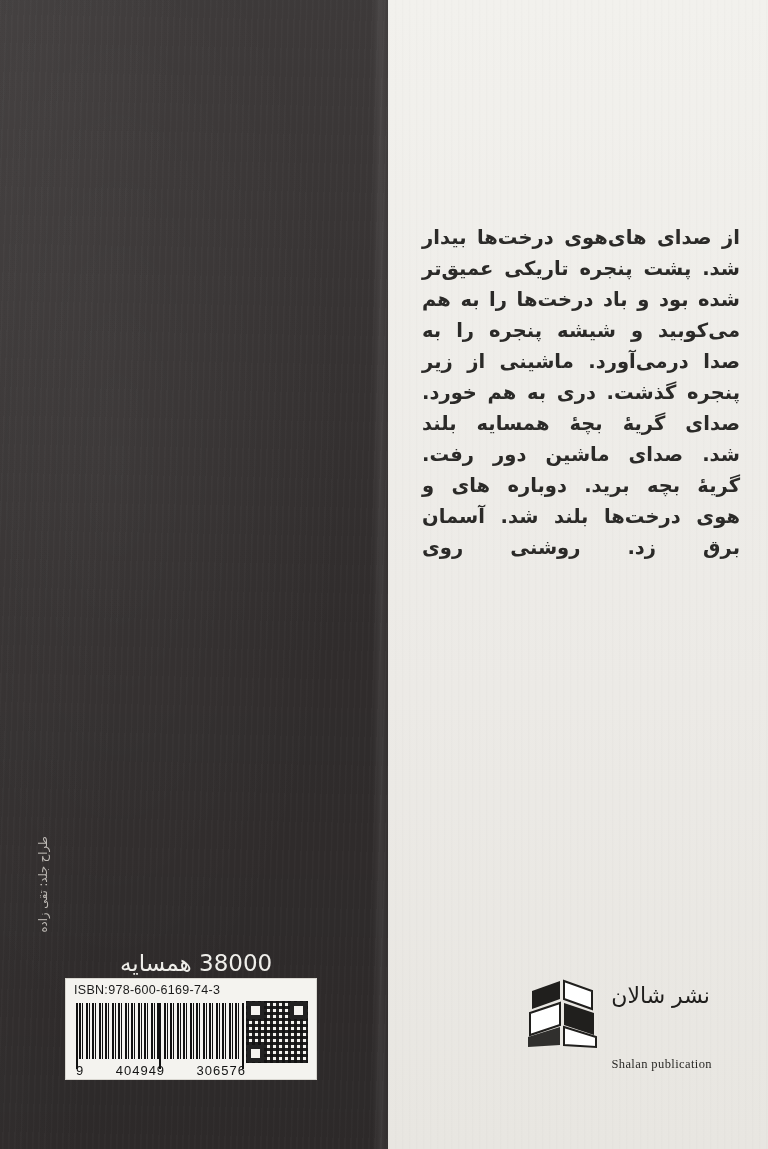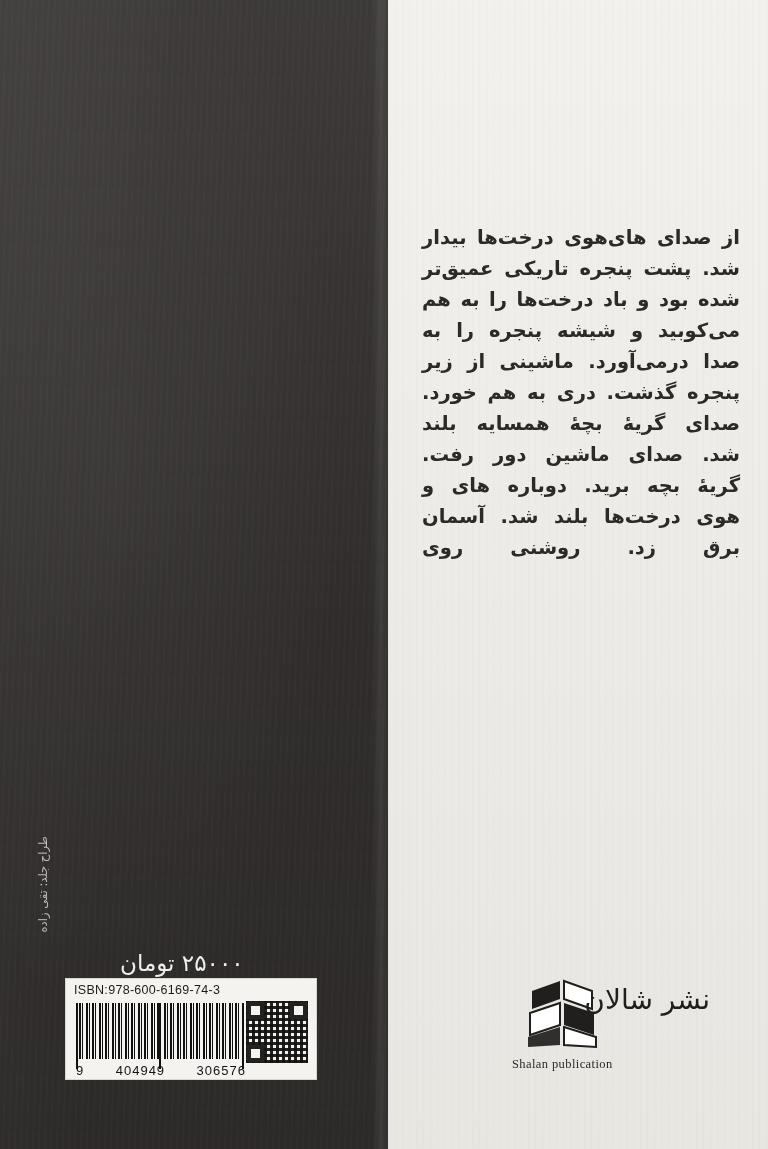--- a/index.html
+++ b/index.html
@@ -105,32 +105,32 @@
     top: 0px;
     width: 92px;
     height: 74px;
   }
   .logo-mark svg { display: block; }
   .logo-script {
     position: absolute;
     right: 2px;
     top: 8px;
     font-family: "DejaVu Sans", "Liberation Sans", sans-serif;
-    font-size: 28px;
+    font-size: 22px;
     color: #1f1e1c;
     direction: rtl;
     white-space: nowrap;
     letter-spacing: 1px;
   }
   .logo-latin {
     position: absolute;
     left: 0;
     right: 0;
     top: 82px;
-    text-align: left;
+    text-align: right;
     font-family: "Liberation Serif", "DejaVu Serif", serif;
     font-size: 12.5px;
     color: #2a2926;
     letter-spacing: 0.4px;
     direction: ltr;
   }
 
   
   .price {
     position: absolute;
@@ -282,22 +282,22 @@
           <polygon points="2,62 34,52 34,70 2,72" opacity="0.92"></polygon>
           <polygon points="38,52 70,62 70,72 38,70" fill="#ffffff" stroke="#201f1d" stroke-width="2"></polygon>
         </g>
       </svg>
     </div>
     <div class="logo-script">نشر شالان</div>
     <div class="logo-latin">Shalan publication</div>
   </div>
 
   <div class="price">
-    <span>۲۵۰۰۰</span>
-    <span>تومان</span>
+    <span>38000</span>
+    <span>همسایه</span>
   </div>
 
   <div class="barcode-block">
     <div class="isbn-text">ISBN:978-600-6169-74-3</div>
     <div class="bars"></div>
     <div class="bars-guard-left"></div>
     <div class="bars-guard-mid"></div>
     <div class="bars-guard-right"></div>
     <div class="barcode-digits">
       <span>9</span>

